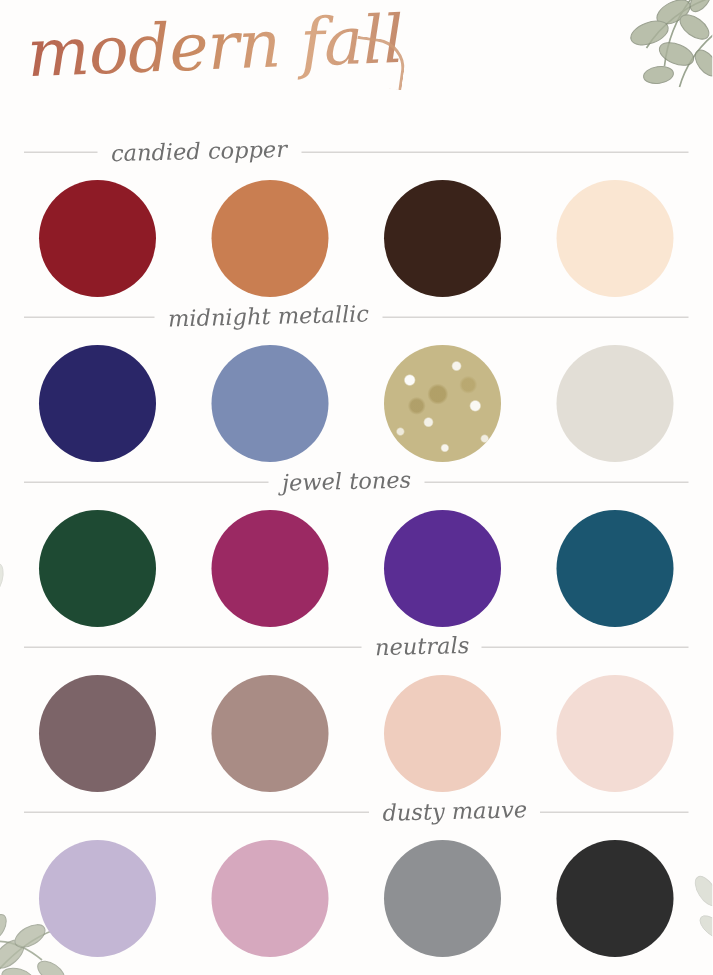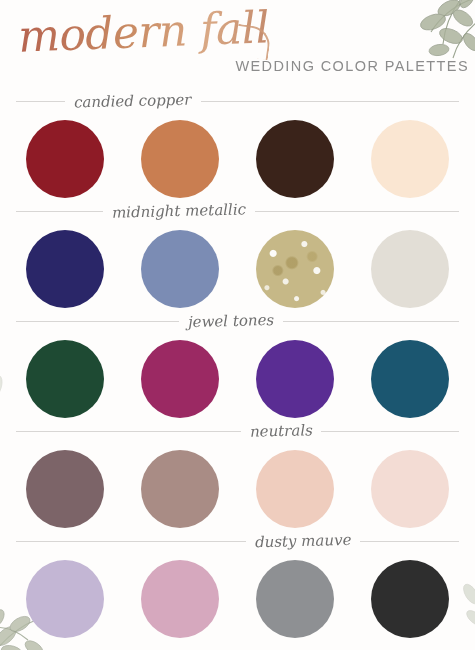--- a/index.html
+++ b/index.html
@@ -205,21 +205,20 @@
   <svg class="leaf-br" viewBox="0 0 40 60">
     <g fill="#9aa388" opacity=".6" stroke="#717a63" stroke-width=".6">
       <ellipse cx="24" cy="18" rx="11" ry="5.5" transform="rotate(58 24 18)"></ellipse>
       <ellipse cx="28" cy="42" rx="10" ry="5" transform="rotate(40 28 42)"></ellipse>
     </g>
   </svg>
 
   <div class="header">
     <div class="title-script">modern fall</div>
     <div class="title-flourish"></div>
-    <div class="subtitle">WEDDING COLOR PALETTES</div>
   </div>
 
   <div id="sections">
       <div class="section">
         <div class="label-row">
           <div class="rule" style="flex-grow: 0.16;"></div>
           <div class="label-text">candied copper</div>
           <div class="rule" style="flex-grow: 0.84;"></div>
         </div>
         <div class="swatch-row">

